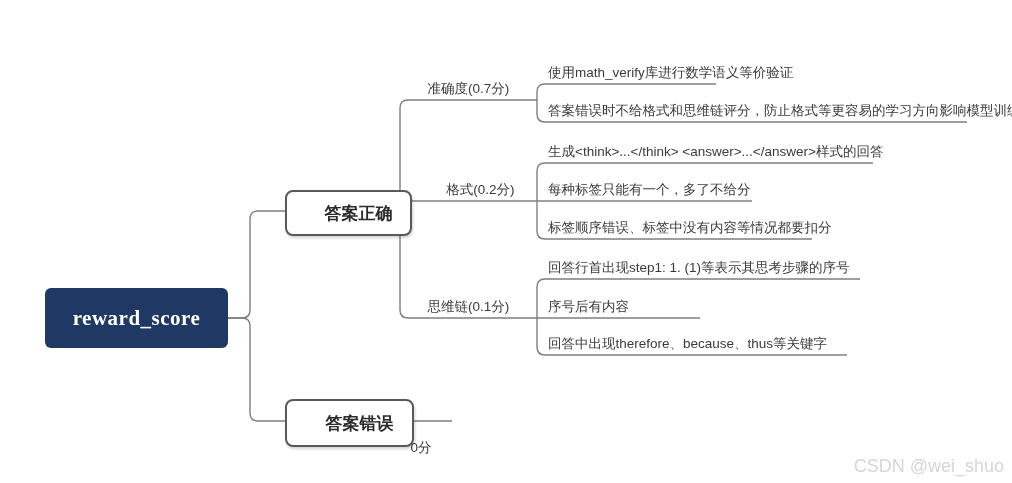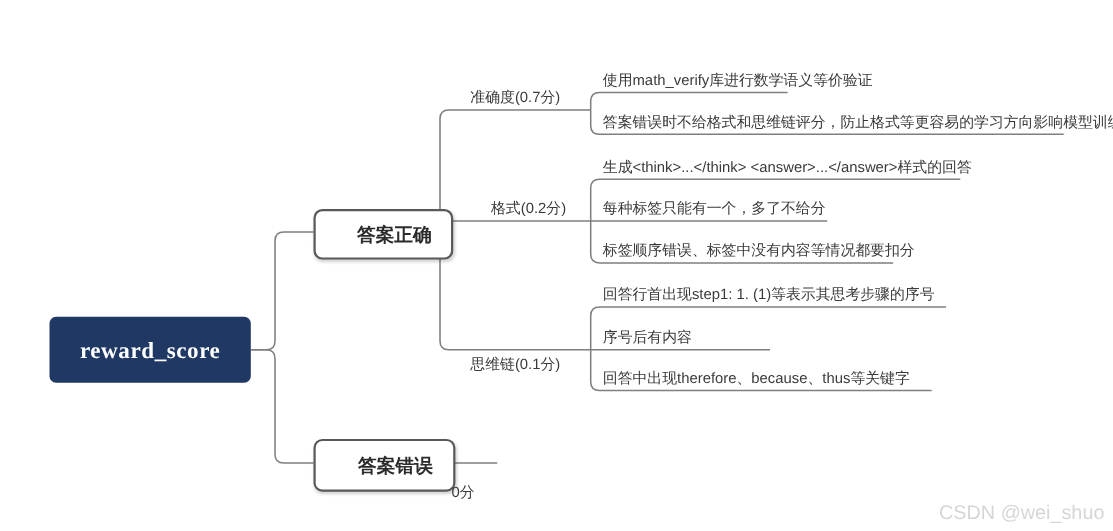--- a/index.html
+++ b/index.html
@@ -68,21 +68,21 @@
   <div class="node" style="left:285px; top:190px; width:103px; height:42px;">
     <span>答案正确</span>
   </div>
 
   <div class="node" style="left:285px; top:399px; width:105px; height:44px;">
     <span>答案错误</span>
   </div>
 
   <div class="lbl branch-lbl" style="left:400px; top:79px; width:137px;">准确度(0.7分)</div>
   <div class="lbl branch-lbl" style="left:400px; top:180px; width:137px;margin-left:12px;">格式(0.2分)</div>
-  <div class="lbl branch-lbl" style="left:400px; top:297px; width:137px;margin-top:24px;">思维链(0.1分)</div>
+  <div class="lbl branch-lbl" style="left:400px; top:297px; width:137px;">思维链(0.1分)</div>
   <div class="lbl branch-lbl" style="left:390px; top:398px; width:62px;margin-top:40px;">0分</div>
 
   <div class="lbl" style="left:548px; top:63px;">使用math_verify库进行数学语义等价验证</div>
   <div class="lbl" style="left:548px; top:101px;">答案错误时不给格式和思维链评分，防止格式等更容易的学习方向影响模型训练</div>
 
   <div class="lbl" style="left:548px; top:180px;">每种标签只能有一个，多了不给分</div>
   <div class="lbl" style="left:548px; top:142px;">生成&lt;think&gt;...&lt;/think&gt; &lt;answer&gt;...&lt;/answer&gt;样式的回答</div>
   <div class="lbl" style="left:548px; top:218px;">标签顺序错误、标签中没有内容等情况都要扣分</div>
 
   <div class="lbl" style="left:548px; top:258px;">回答行首出现step1: 1. (1)等表示其思考步骤的序号</div>

